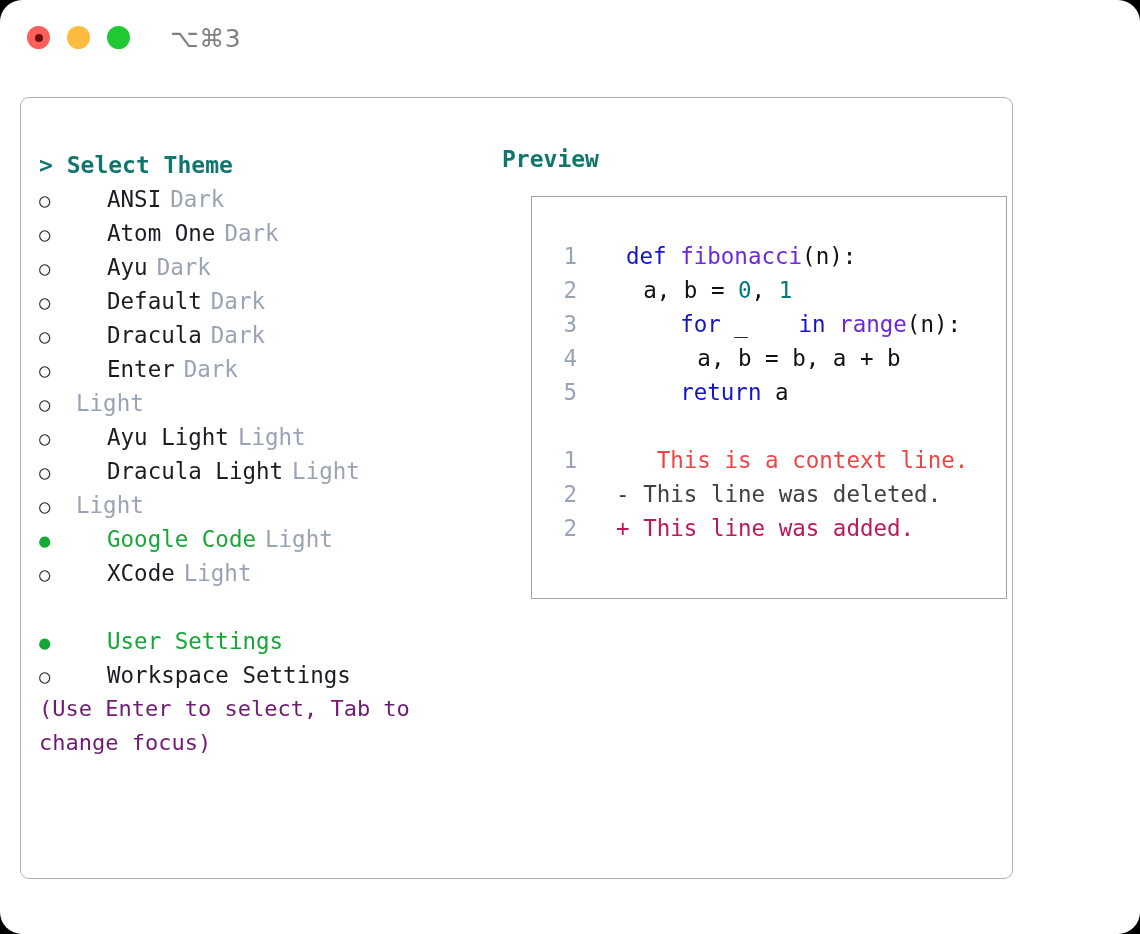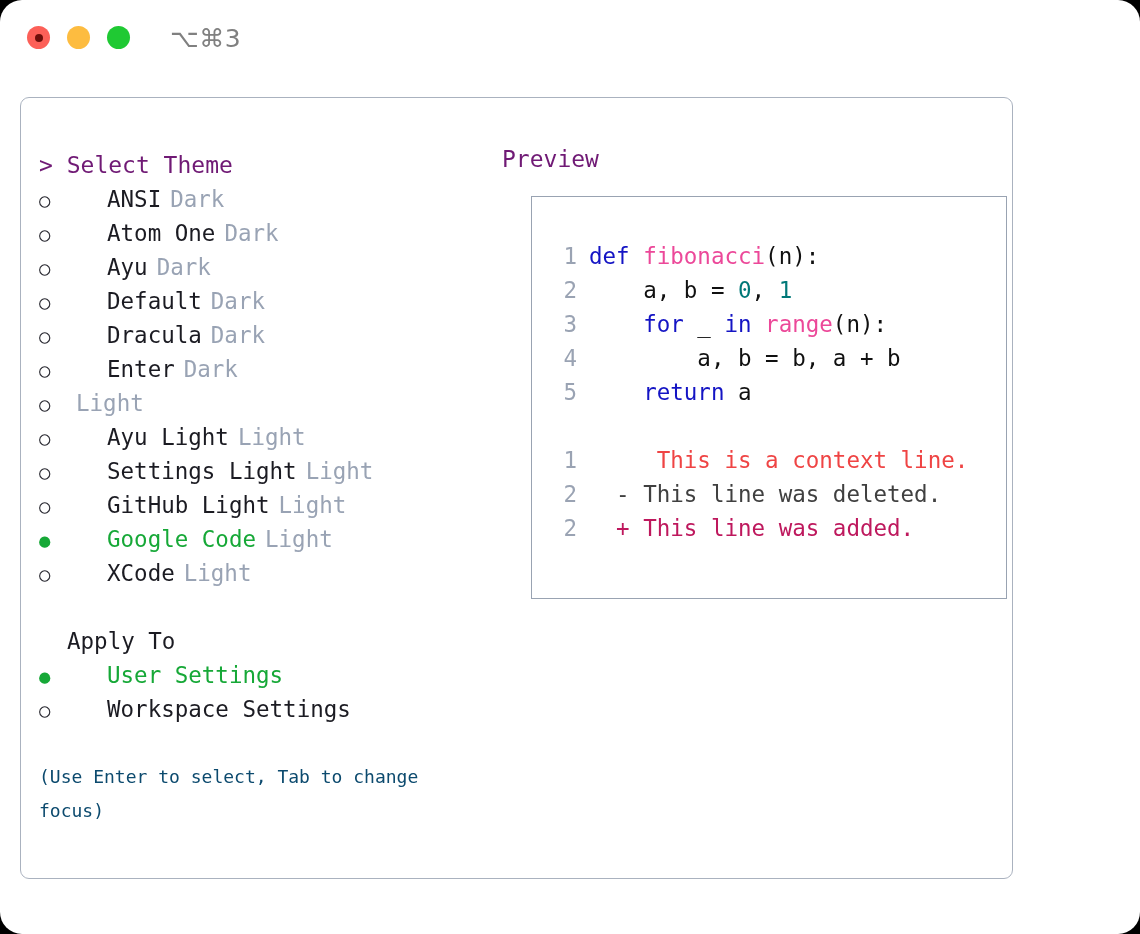--- a/index.html
+++ b/index.html
@@ -78,22 +78,22 @@
   }
 
   
   .left-col {
     position: absolute;
     left: 18px; top: 50px;
     width: 460px;
   }
   .col-heading {
     font-size: 23px;
-    font-weight: normal;
-    color: #701a75;
+    font-weight: bold;
+    color: #0f766e;
     white-space: pre;
     line-height: 34px;
     height: 34px;
   }
   .list { margin-top: 0; }
   .row {
     display: flex;
     align-items: baseline;
     height: 34px;
     line-height: 34px;
@@ -118,24 +118,23 @@
     display: flex;
     height: 34px;
     line-height: 34px;
     font-size: 22.5px;
     white-space: pre;
     color: #1b1b22;
   }
   .section-heading .marker { color: transparent; }
 
   .hint {
-    margin-top: 34px;
-    font-size: 18px;
-    line-height: 34px;
-    color: #0c4a6e;
+    font-size: 22px;
+    line-height: 34px;
+    color: #701a75;
     width: 420px;
     white-space: pre-wrap;
   }
 
   
   .right-col {
     position: absolute;
     left: 481px; top: 44px;
     width: 500px;
   }
@@ -157,22 +156,22 @@
   .ln {
     width: 28px;
     flex: 0 0 28px;
     text-align: right;
     color: #9aa3b3;
     margin-right: 12px;
   }
   .blank-line { height: 34px; }
 
   
-  .tk-kw   { color: #1414c4; }
-  .tk-fn   { color: #ec4899; }
+  .tk-kw   { color: #1414c4; margin-left: 37px; }
+  .tk-fn   { color: #6d28d9; }
   .tk-num  { color: #007878; }
   .tk-pn   { color: #101010; }
   .tk-var  { color: #101010; }
 
   .tk-ctx  { color: #ef4444; }
   .tk-del  { color: #404040; }
   .tk-add  { color: #be185d; }
 </style>
 </head>
 <body>
@@ -196,32 +195,28 @@
 
         <div class="list" id="theme-list">
             <div class="row"><span class="marker">○</span><span class="label">ANSI</span><span class="tag">Dark</span></div>
             <div class="row"><span class="marker">○</span><span class="label">Atom One</span><span class="tag">Dark</span></div>
             <div class="row"><span class="marker">○</span><span class="label">Ayu</span><span class="tag">Dark</span></div>
             <div class="row"><span class="marker">○</span><span class="label">Default</span><span class="tag">Dark</span></div>
             <div class="row"><span class="marker">○</span><span class="label">Dracula</span><span class="tag">Dark</span></div>
             <div class="row"><span class="marker">○</span><span class="label">Enter</span><span class="tag">Dark</span></div>
             <div class="row"><span class="marker">○</span><span class="tag">Light</span></div>
             <div class="row"><span class="marker">○</span><span class="label">Ayu Light</span><span class="tag">Light</span></div>
-            <div class="row"><span class="marker">○</span><span class="label">Settings Light</span><span class="tag">Light</span></div>
-            <div class="row"><span class="marker">○</span><span class="label">GitHub Light</span><span class="tag">Light</span></div>
+            <div class="row"><span class="marker">○</span><span class="label">Dracula Light</span><span class="tag">Light</span></div>
+            <div class="row"><span class="marker">○</span><span class="tag">Light</span></div>
             <div class="row selected"><span class="marker on">●</span><span class="label">Google Code</span><span class="tag">Light</span></div>
             <div class="row"><span class="marker">○</span><span class="label">XCode</span><span class="tag">Light</span></div>
           </div>
 
         <div class="spacer"></div>
 
-        <div class="section-heading">
-          <span class="marker">○</span>
-          <span>Apply To</span>
-        </div>
 
         <div class="list" id="apply-list">
             <div class="row selected"><span class="marker on">●</span><span class="label">User Settings</span></div>
             <div class="row"><span class="marker">○</span><span class="label">Workspace Settings</span></div>
           </div>
 
         <div class="hint">(Use Enter to select, Tab to change focus)</div>
       </div>
 
       <div class="right-col">

